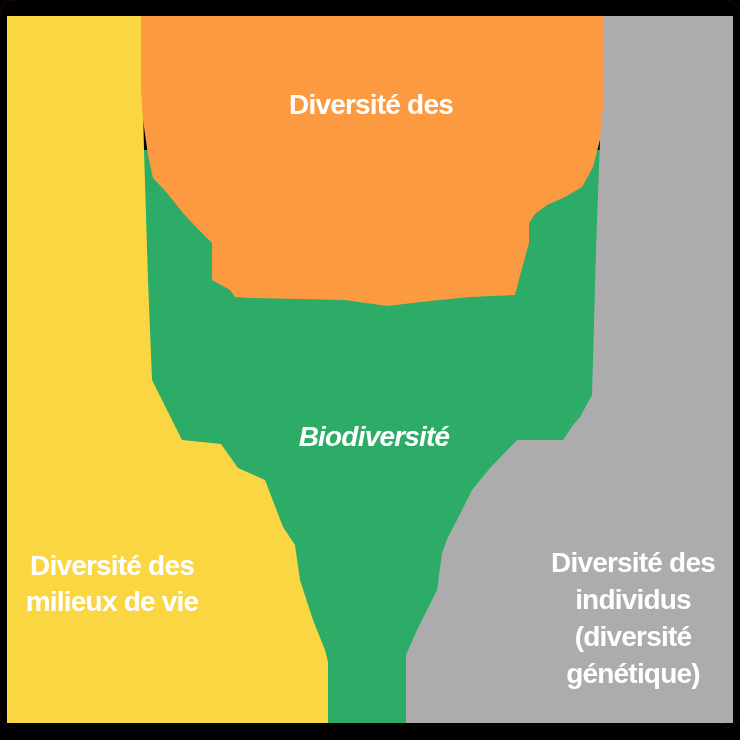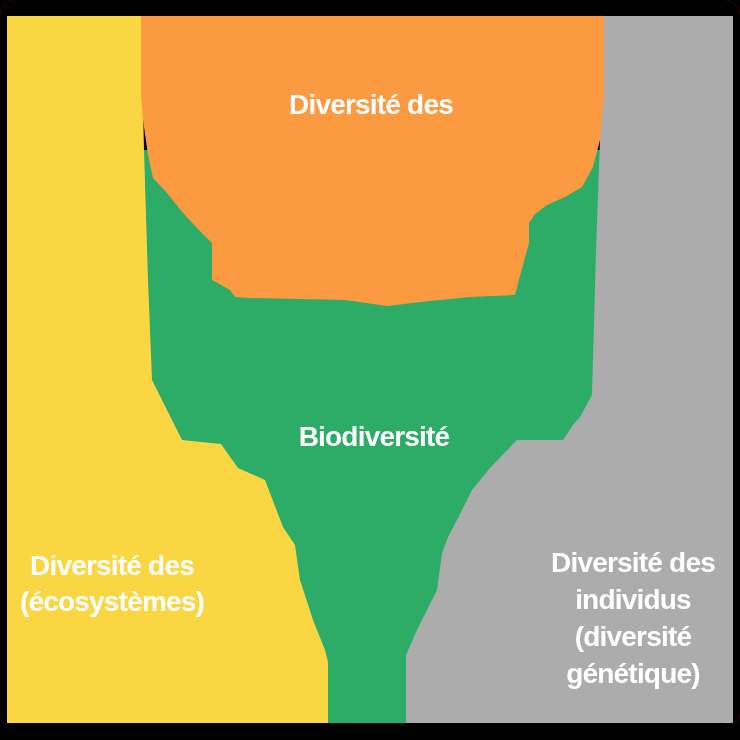--- a/index.html
+++ b/index.html
@@ -16,21 +16,21 @@
     position:absolute;
     color:#fff;
     font-weight:700;
     font-size:28px;
     letter-spacing:-0.8px;
     text-align:center;
     line-height:36px;
     white-space:nowrap;
   }
   .label.species{left:221px;top:86px;width:300px;line-height:37px;}
-  .label.biodiversity{left:224px;top:419px;width:300px;}
+  .label.biodiversity{left:224px;top:419px;width:300px;font-style:italic;}
   .label.ecosystems{left:0px;top:548px;width:224px;}
   .label.genetic{left:523px;top:544px;width:220px;line-height:37px;}
 </style>
 </head>
 <body>
 
 <div id="stage">
 
   <svg id="shapes" viewBox="0 0 740 740" aria-hidden="true">
 
@@ -54,21 +54,21 @@
   <div class="label species">
     <div>Diversité des</div>
   </div>
 
   <div class="label biodiversity">
     <div>Biodiversité</div>
   </div>
 
   <div class="label ecosystems">
     <div>Diversité des</div>
-    <div>(écosystèmes)</div>
+    <div>milieux de vie</div>
   </div>
 
   <div class="label genetic">
     <div>Diversité des</div>
     <div>individus</div>
     <div>(diversité</div>
     <div>génétique)</div>
   </div>
 
 </div>

